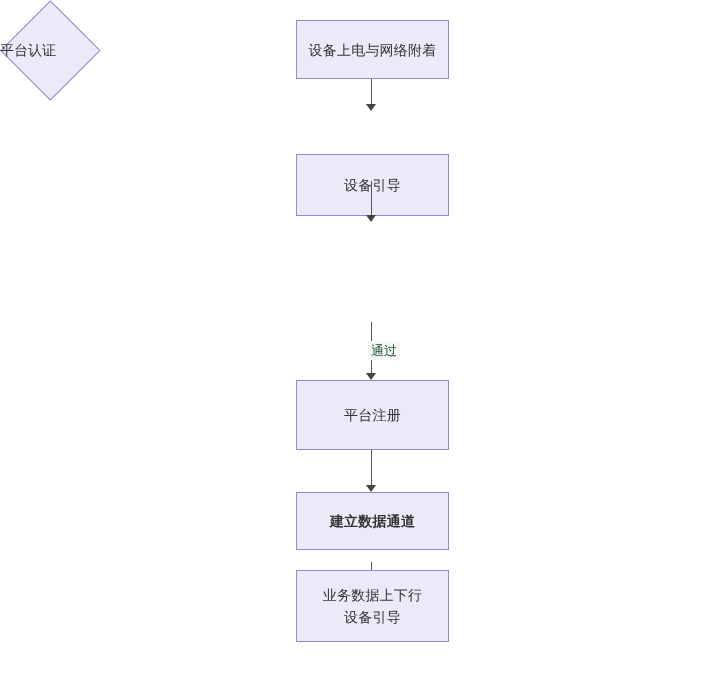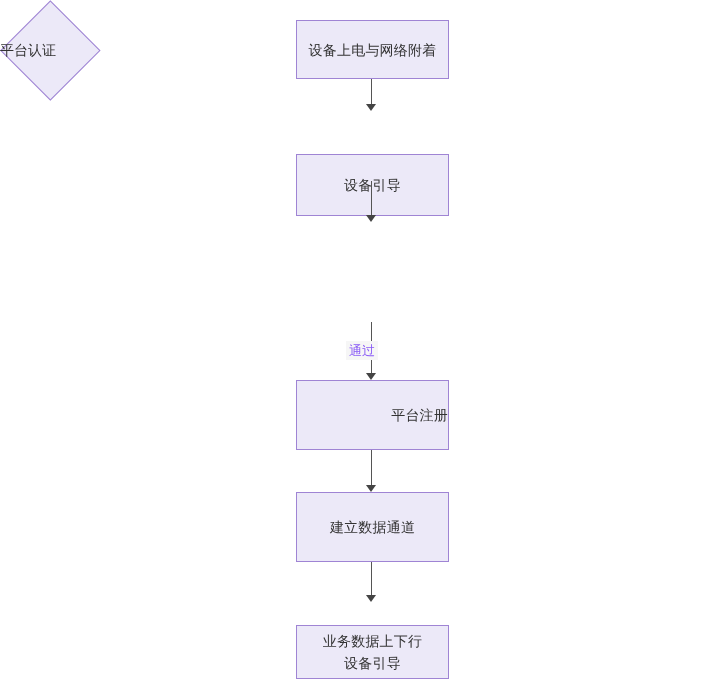--- a/index.html
+++ b/index.html
@@ -47,23 +47,23 @@
   }
 
   
   .process {
     left: 296px;
     width: 153px;
   }
 
   #node-power-attach   { top: 20px;  height: 59px; }
   #node-bootstrap      { top: 126px; height: 62px; margin-top: 28px; }
-  #node-register       { top: 380px; height: 70px; align-items: flex-end; }
-  #node-data-channel   { top: 492px; height: 70px; }
-  #node-business-data  { top: 625px; height: 54px; }
+  #node-register       { top: 380px; height: 70px; }
+  #node-data-channel   { top: 492px; height: 58px; font-weight: bold; }
+  #node-business-data  { top: 570px; height: 72px; }
 
   
   #node-auth-decision {
     left: 323px;
     top: 222px;
     width: 100px;
     height: 100px;
     background: transparent;
     border: none;
     display: flex;
@@ -113,27 +113,27 @@
   }
   #arrow-bootstrap { top: 104px; }
   #arrow-auth      { top: 215px; }
   #arrow-register  { top: 373px; }
   #arrow-channel   { top: 485px; }
   #arrow-business  { top: 595px; }
 
   
   #edge-label-pass {
     position: absolute;
-    left: 346px;
+    left: 368px;
     top: 341px;
     padding: 1px 3px;
     background: #f6f6f6;
     font-size: 13px;
     line-height: 17px;
-    color: #8b5cf6;
+    color: #14532d;
     white-space: nowrap;
   }
 </style>
 </head>
 <body>
 
 <div id="flowchart-canvas">
 
   <div class="node process" id="node-power-attach">
     <div class="node-line">设备上电与网络附着</div>

